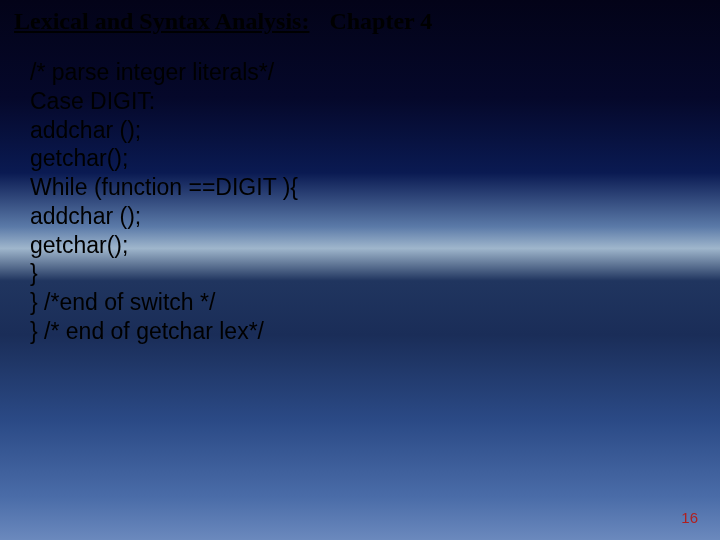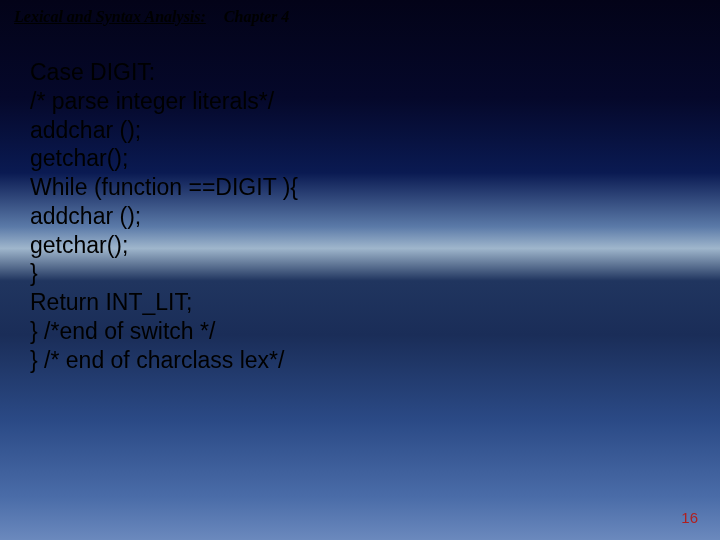--- a/index.html
+++ b/index.html
@@ -23,24 +23,23 @@
       #20355f 52%,
       #1a2d58 62%,
       #2b4a86 78%,
       #4a6ca8 92%,
       #6b89bd 100%);
   }
   .header {
     position: absolute;
     top: 8px;
     left: 14px;
-    font-size: 16px;
+    font-size: 24px;
     font-weight: bold;
     color: #000;
-    font-style: italic;
   }
   .header .section {
     text-decoration: underline;
   }
   .header .chapter {
     margin-left: 14px;
   }
   .content {
     position: absolute;
     top: 58px;
@@ -64,28 +63,27 @@
 <body>
 
 <div class="slide">
 
   <div class="header">
     <span class="section">Lexical and Syntax Analysis:</span>
     <span class="chapter">Chapter 4</span>
   </div>
 
   <div class="content">
+    <div>/* parse integer literals*/</div>
     <div>Case DIGIT:</div>
-    <div>/* parse integer literals*/</div>
     <div>addchar ();</div>
     <div>getchar();</div>
     <div>While (function ==DIGIT ){</div>
     <div>addchar ();</div>
     <div>getchar();</div>
     <div>}</div>
-    <div>Return INT_LIT;</div>
     <div>} /*end of switch */</div>
-    <div>} /* end of charclass lex*/</div>
+    <div>} /* end of getchar lex*/</div>
   </div>
 
   <div class="pagenum">16</div>
 
 </div>
 
 </body></html>

